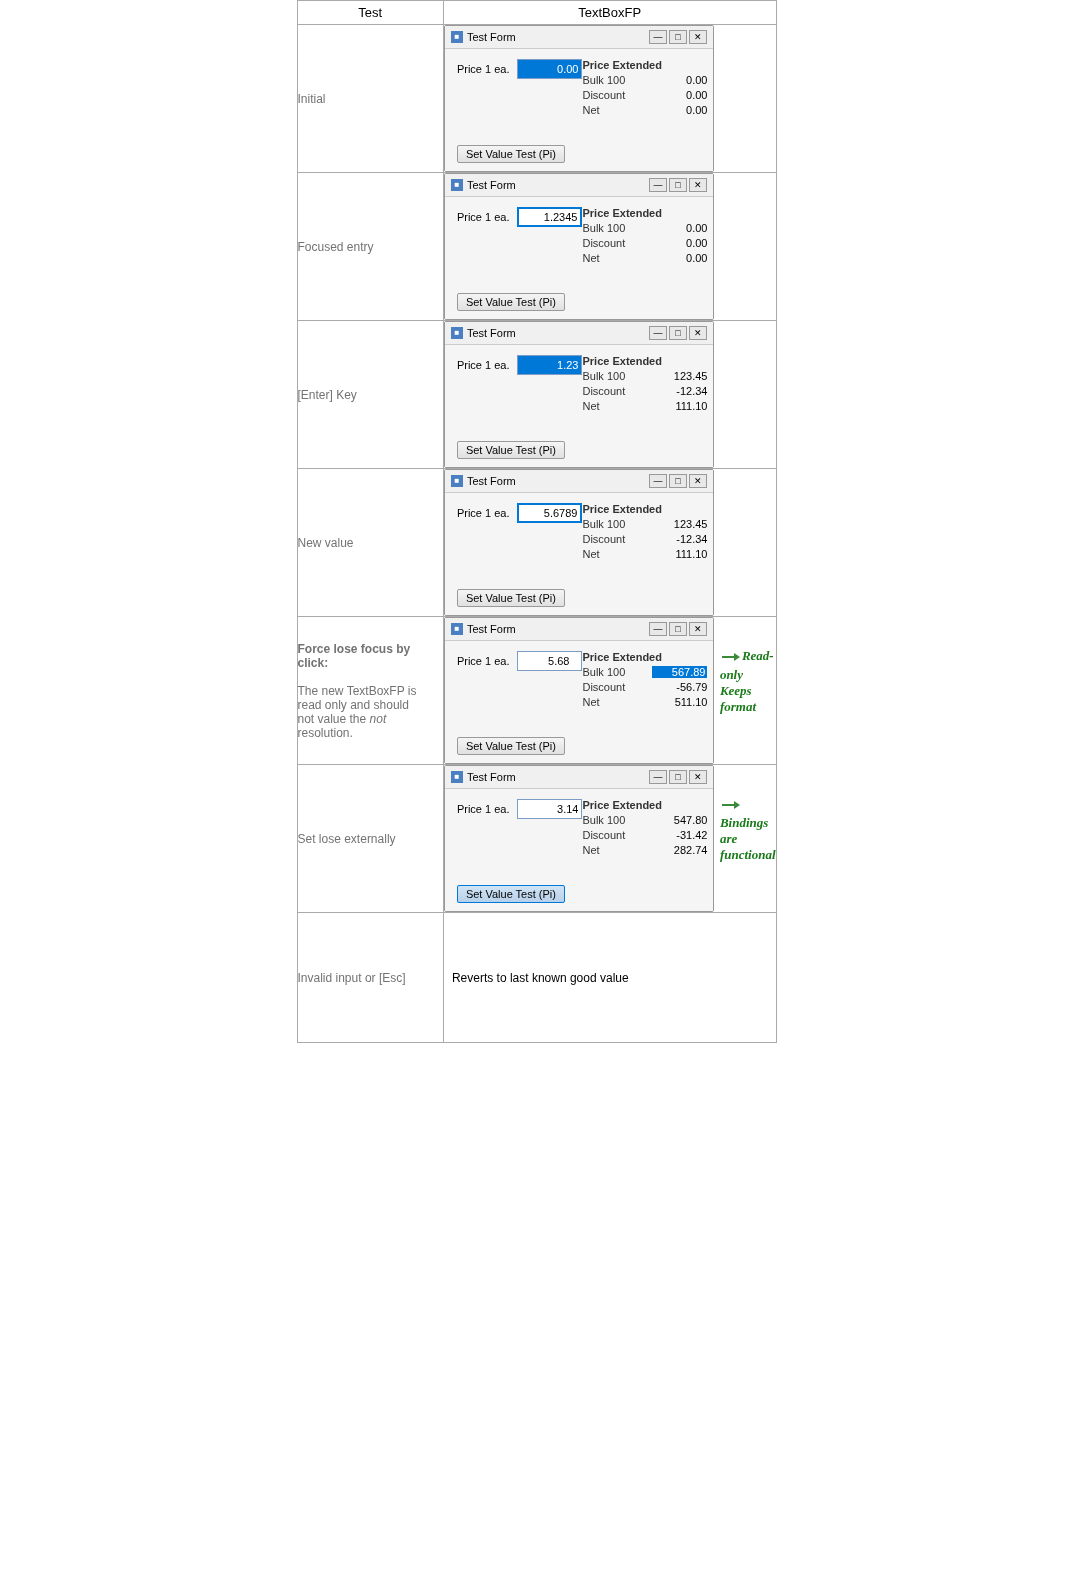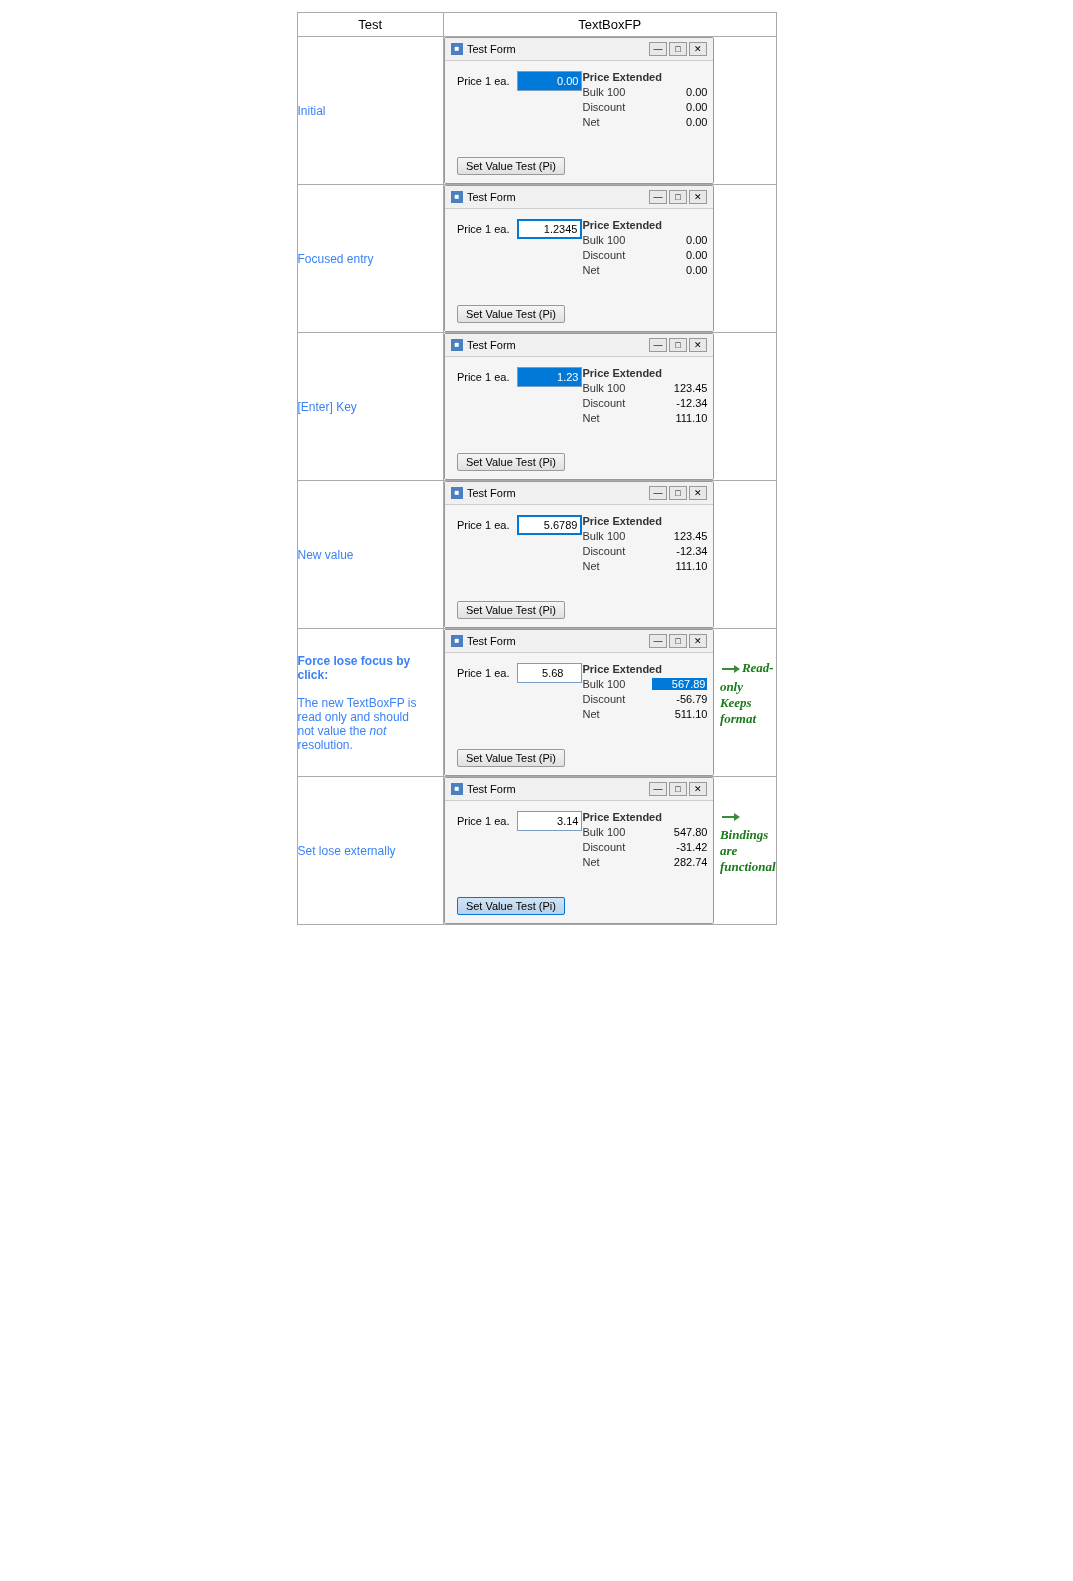--- a/index.html
+++ b/index.html
@@ -6,21 +6,21 @@
     body {
       font-family: 'Segoe UI', Arial, sans-serif;
       font-size: 12px;
       background: #fff;
       color: #000;
     }
 
     .main-table {
       width: 480px;
       border-collapse: collapse;
-      margin: 12px auto;
+      margin: 0 auto;
     }
 
     .main-table td, .main-table th {
       border: 1px solid #aaa;
       vertical-align: middle;
       padding: 0;
     }
 
     .main-table th {
       text-align: center;
@@ -28,21 +28,21 @@
       padding: 4px 8px;
       background: #fff;
       font-size: 13px;
     }
 
     .label-cell {
       width: 170px;
       padding: 8px 10px;
       vertical-align: top;
       font-size: 12px;
-      color: #3b82f6;
+      color: #737373;
     }
 
     .demo-cell {
       width: 310px;
       padding: 8px;
       vertical-align: top;
     }
 
     
     .mock-form {
@@ -402,21 +402,21 @@
                 <div class="form-controls">
                   <div class="win-btn">—</div>
                   <div class="win-btn">□</div>
                   <div class="win-btn">✕</div>
                 </div>
               </div>
               <div class="form-body">
                 <div class="price-row" style="display: flex; justify-content: space-between; align-items: flex-start;">
                   <div style="display: flex; align-items: center; gap: 4px;">
                     <span class="price-label">Price 1 ea.</span>
-                    <div class="price-input" style="display: flex; align-items: center; justify-content: flex-end; padding-right: 18px;">5.68</div>
+                    <div class="price-input" style="display: flex; align-items: center; justify-content: flex-end; padding-right: 12px;">5.68</div>
                   </div>
                   <div>
                     <div class="ext-label">Price Extended</div>
                     <div class="calc-row" style="display: flex; justify-content: space-between; margin-top: 3px; gap: 10px;">
                       <span class="calc-label">Bulk 100</span>
                       <span class="calc-value highlighted">567.89</span>
                     </div>
                     <div class="calc-row" style="display: flex; justify-content: space-between; margin-top: 3px; gap: 10px;">
                       <span class="calc-label">Discount</span>
                       <span class="calc-value">-56.79</span>
@@ -476,14 +476,20 @@
               </div>
               <div class="form-footer"><button class="set-value-btn active">Set Value Test (Pi)</button></div>
             </div>
             <div class="annotation-text" style="margin-top: 30px; margin-left: 2px; font-size: 13px;"><svg width="20" height="20" viewBox="0 0 20 20" style="vertical-align:middle;margin-right:2px">
       <line x1="2" y1="10" x2="14" y2="10" stroke="#3a8a3a" stroke-width="2"></line>
       <polygon points="14,6 20,10 14,14" fill="#3a8a3a"></polygon>
     </svg>Bindings are<br>functional</div>
           </div>
         </td>
       </tr>
+      <tr>
+        <td class="label-cell">Invalid input or [Esc]</td>
+        <td class="demo-cell invalid-cell">
+          <div class="revert-text">Reverts to last known good value</div>
+        </td>
+      </tr>
     </tbody>
 </table>
 
 </body></html>

